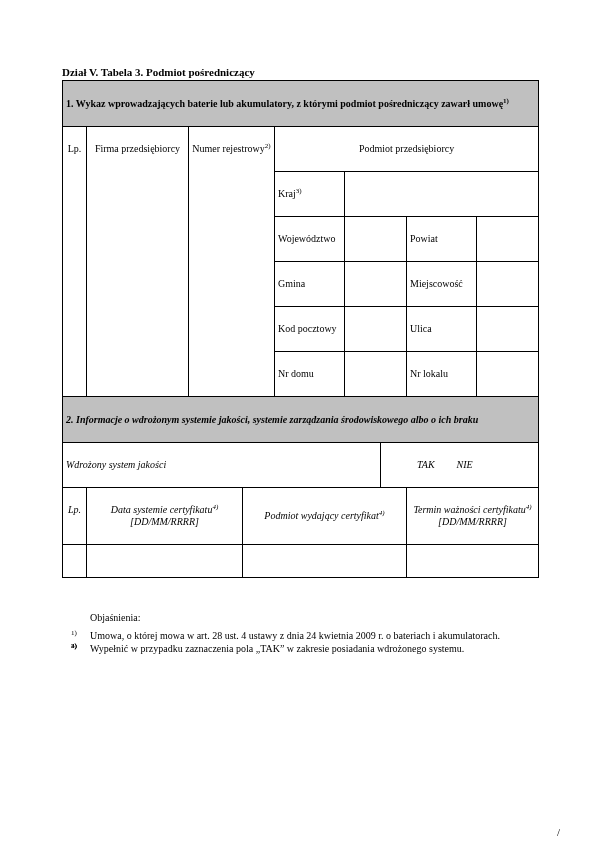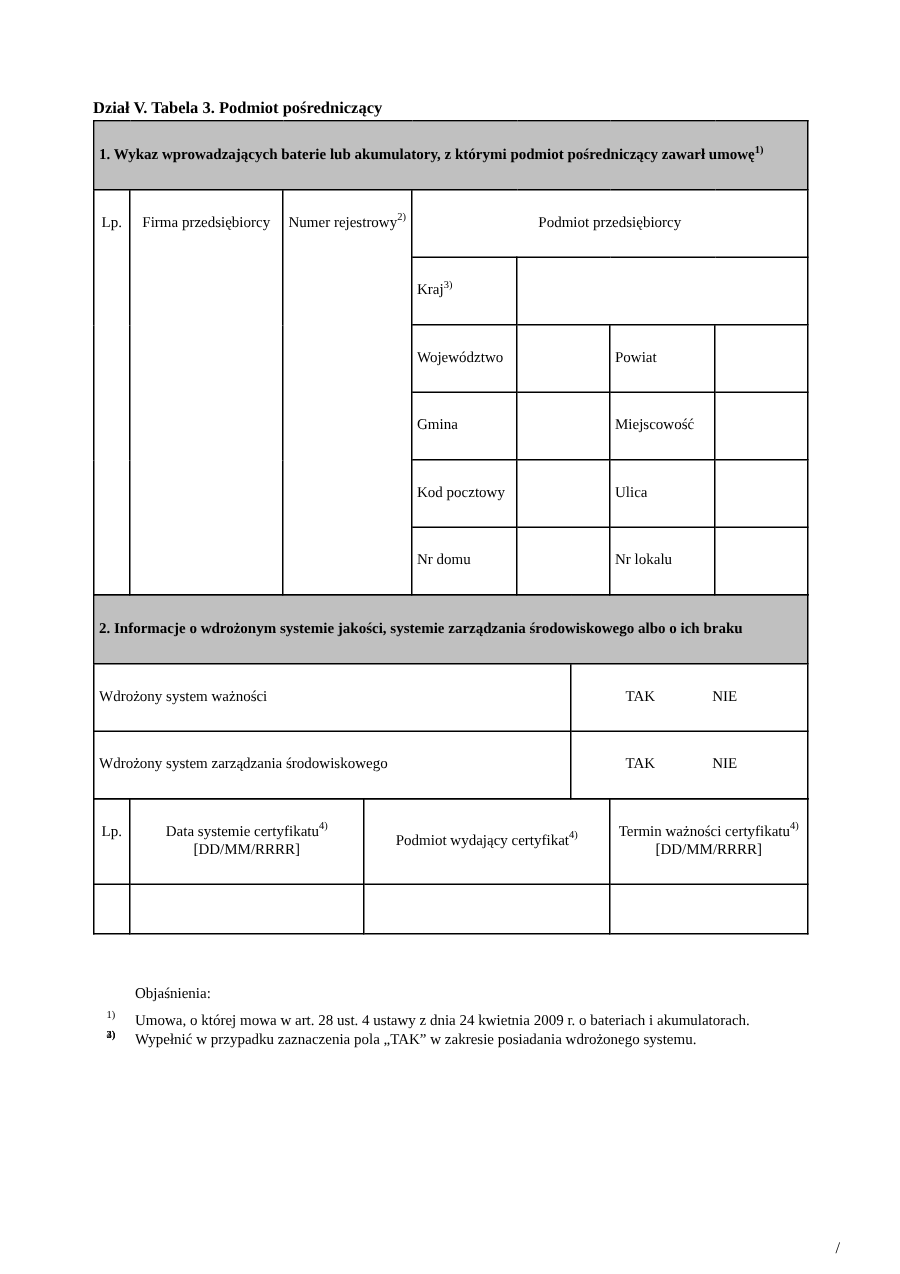--- a/index.html
+++ b/index.html
@@ -5,31 +5,31 @@
   * { margin:0; padding:0; box-sizing:border-box; }
   html,body { background:#ffffff; }
   body {
     width:600px; height:849px; position:relative;
     font-family:"Liberation Serif", serif; color:#000;
   }
   .page { position:absolute; left:62px; top:66px; width:476px; }
   .doc-title { font-size:11px; font-weight:bold; margin-bottom:2px; white-space:nowrap; }
 
   table { border-collapse:collapse; width:476px; table-layout:fixed; font-size:10px; }
-  table.stack { margin-top:-1px; }
+  table.stack { margin-top:-1px;font-style:italic; }
   td { border:1px solid #000; padding:16px 3px; vertical-align:top; height:13px; line-height:12px; overflow:hidden; }
   td.hdr { background:#c0c0c0; font-weight:bold; white-space:nowrap; height:14px; line-height:13px; }
   td.center { text-align:center; }
   td.mid { vertical-align:middle; }
   td.empty { height:14px; }
   sup { font-size:7px; line-height:0; }
 
   .yn-cell { padding-left:36px; }
   .yn { display:inline-block; cursor:default; }
-  .yn + .yn { margin-left:38px; }
+  .yn + .yn { margin-left:22px; }
 
   .footnotes { margin-top:34px; font-size:10px; line-height:12.5px; }
   .fn-title { padding-left:28px; margin-bottom:5px; }
   .fn-item { position:relative; padding-left:28px; margin-bottom:1px; }
   .fn-marker { position:absolute; left:9px; top:0; }
 
   .page-number { position:absolute; left:557px; top:826px; font-size:11px; }
 </style>
 </head>
 <body>
@@ -92,25 +92,21 @@
   <table class="stack">
     <colgroup>
       <col style="width:318px">
         <col style="width:158px">
     </colgroup>
     <tbody>
         <tr>
       <td colspan="2" class="hdr">2. Informacje o wdrożonym systemie jakości, systemie zarządzania środowiskowego albo o ich braku</td>
     </tr>
     <tr>
-      <td>Wdrożony system ważności</td>
-      <td class="yn-cell"><span class="yn">TAK</span><span class="yn">NIE</span></td>
-    </tr>
-    <tr>
-      <td>Wdrożony system zarządzania środowiskowego</td>
+      <td>Wdrożony system jakości</td>
       <td class="yn-cell"><span class="yn">TAK</span><span class="yn">NIE</span></td>
     </tr>
   </tbody>
     </table>
 
   <table class="stack">
     <colgroup>
       <col style="width:24px">
         <col style="width:156px">
         <col style="width:164px">

